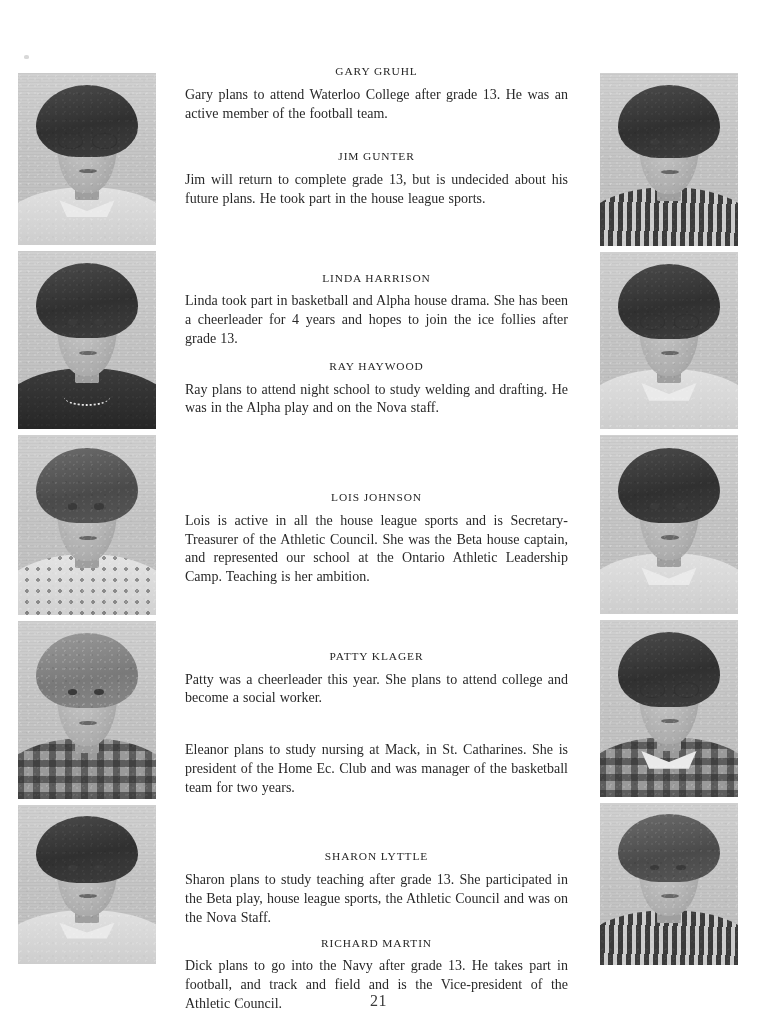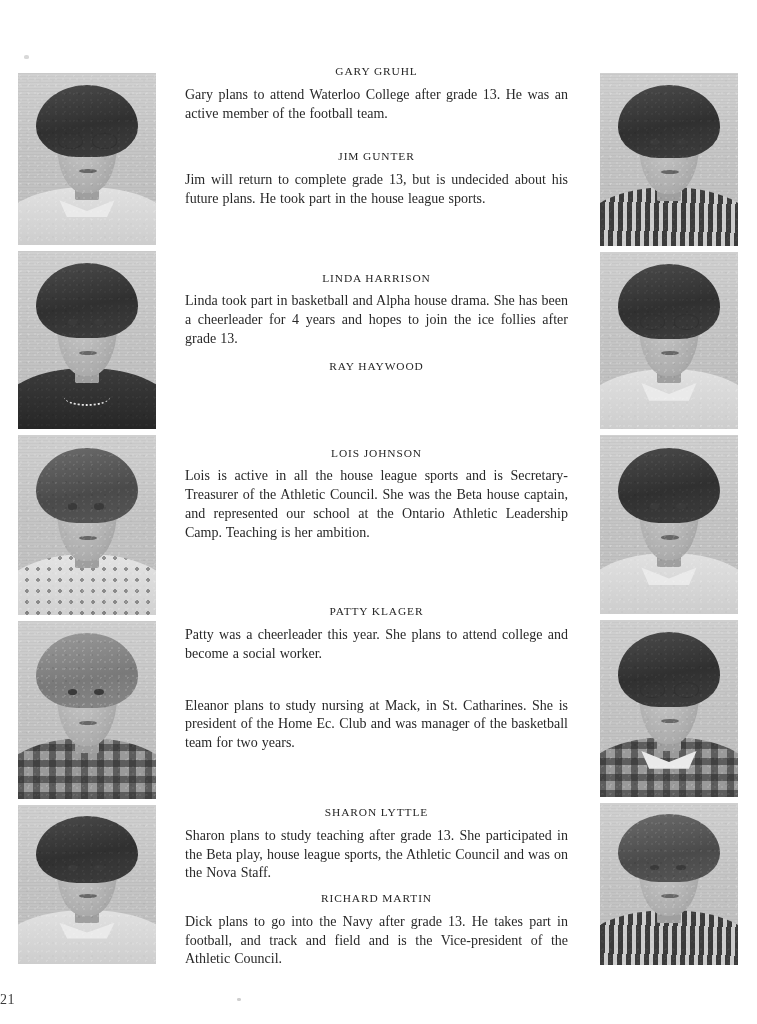--- a/index.html
+++ b/index.html
@@ -200,22 +200,22 @@
   .sp-c { height: 62px; }
   .sp-d { height: 52px; }
   .sp-e { height: 8px; }
 
   
   #page-number {
     position: absolute;
     left: 0;
     right: 0;
     top: 992px;
-    text-align: left;
-    font-size: 14px;
+    text-align: center;
+    font-size: 16px;
     color: #3a3a3a;
     letter-spacing: 0.5px;
   }
   #margin-fleck {
     position: absolute;
     left: 237px;
     top: 998px;
     width: 4px;
     height: 3px;
     background: #cfcfcf;
@@ -387,20 +387,21 @@
 
     <div class="entry">
       <p class="entry-name">LINDA HARRISON</p>
       <p class="entry-body">Linda took part in basketball and Alpha house drama. She has been a cheerleader for 4 years and hopes to join the ice follies after grade 13.</p>
     </div>
 
     <div class="sp-b"></div>
 
     <div class="entry">
       <p class="entry-name">RAY HAYWOOD</p>
+      <p class="entry-body">Ray plans to attend night school to study welding and drafting. He was in the Alpha play and on the Nova staff.</p>
     </div>
 
     <div class="sp-c"></div>
 
 
     <div class="sp-b"></div>
 
     <div class="entry">
       <p class="entry-name">LOIS JOHNSON</p>
       <p class="entry-body">Lois is active in all the house league sports and is Secretary-Treasurer of the Athletic Council. She was the Beta house captain, and represented our school at the Ontario Athletic Leadership Camp. Teaching is her ambition.</p>

